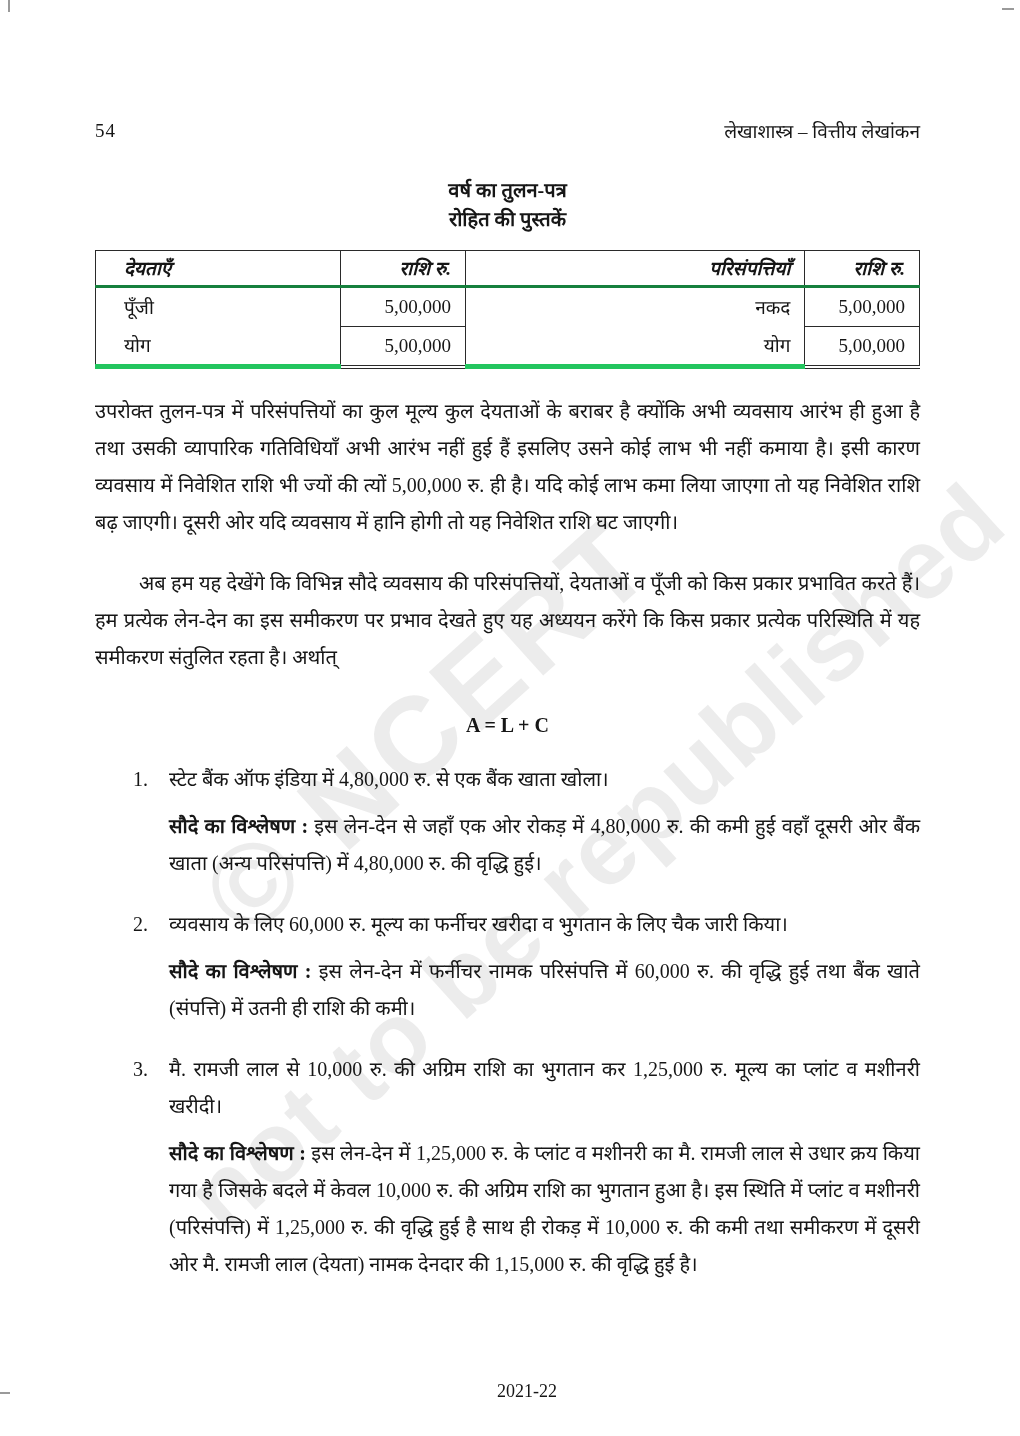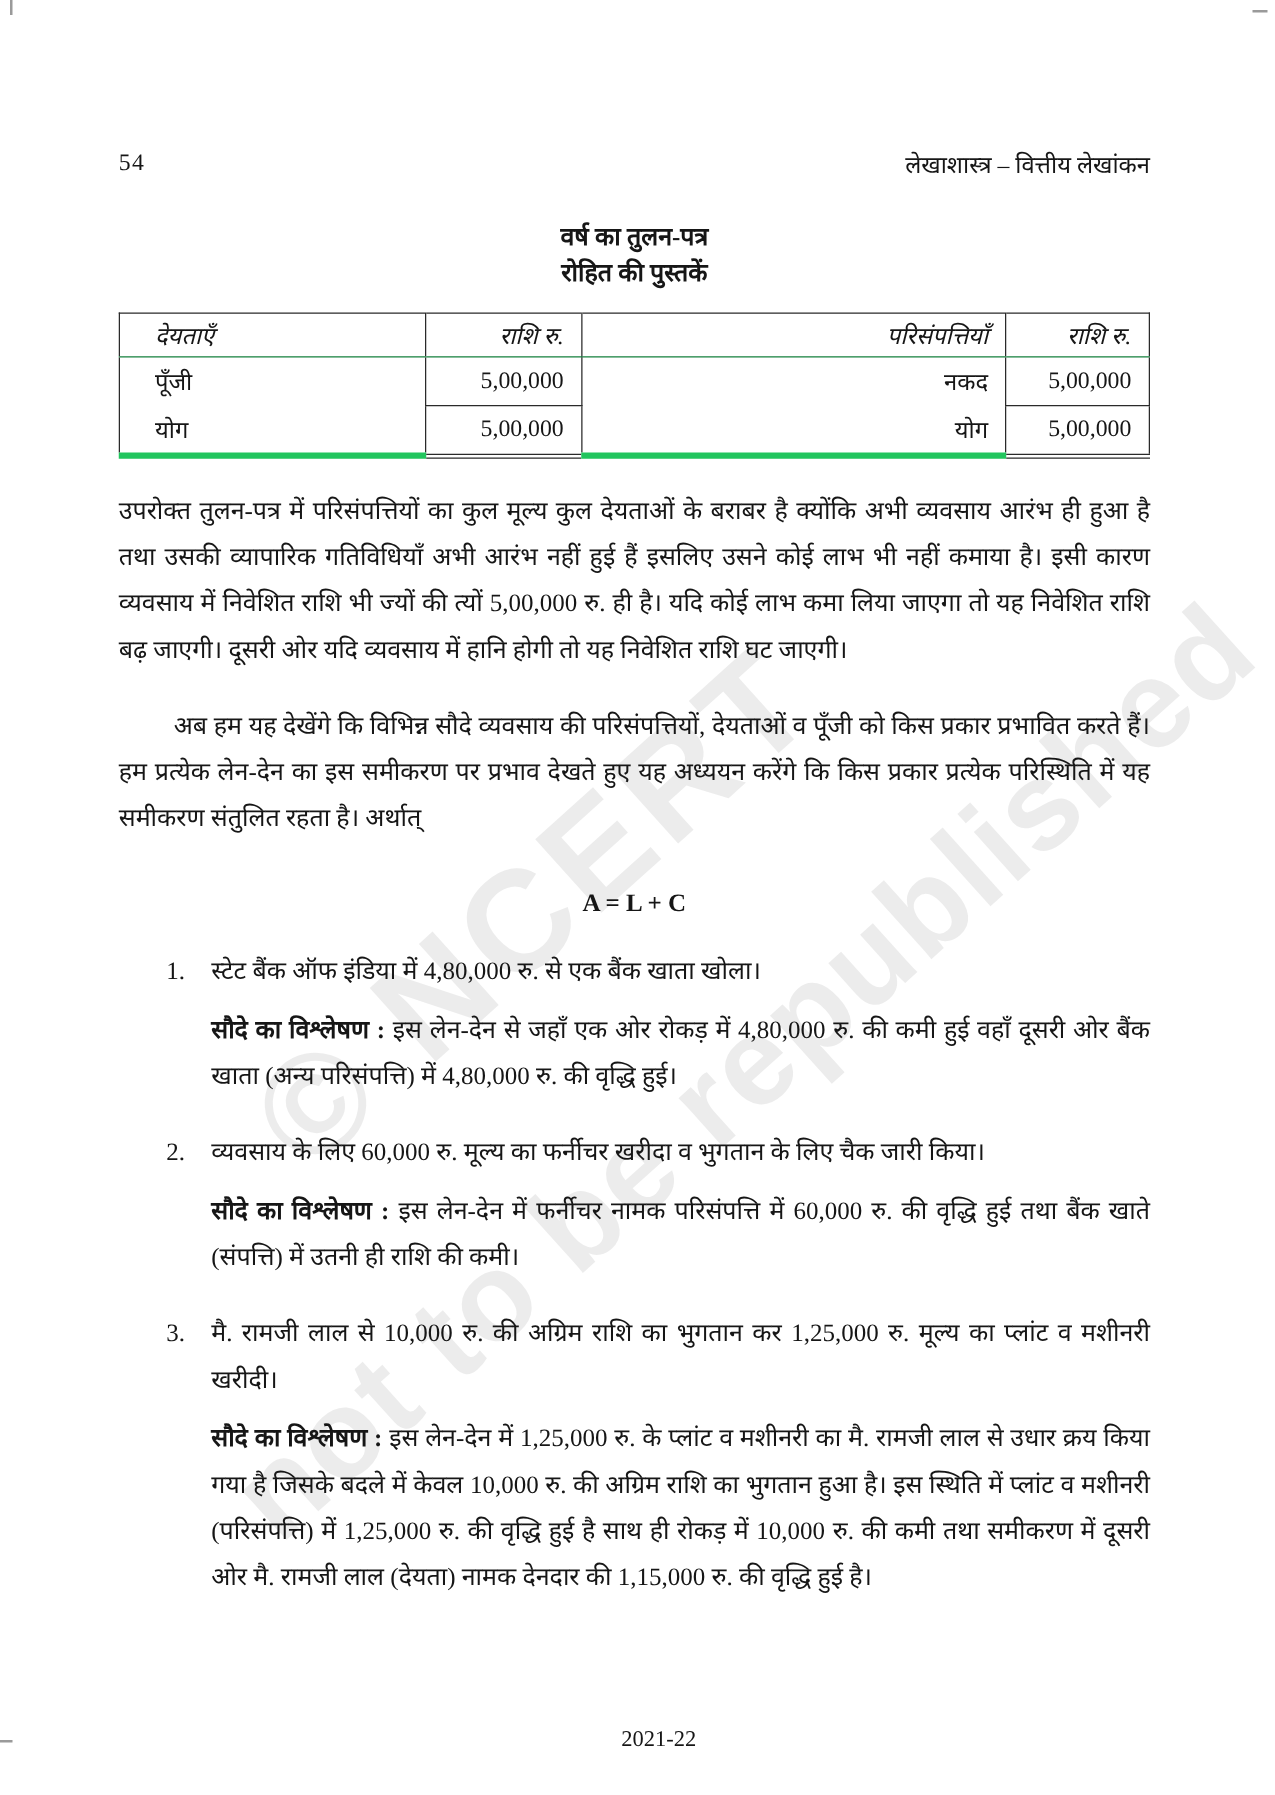--- a/index.html
+++ b/index.html
@@ -36,22 +36,22 @@
   .running-head .pageno { font-size:19px; letter-spacing:1px; }
   .heading { text-align:center; font-weight:bold; font-size:20px; line-height:29px; margin-bottom:16px; }
   
   table.bs {
     width:100%; border-collapse:collapse;
     border:1px solid #2a2a2a;
     font-size:19px;
   }
   table.bs th, table.bs td { vertical-align:middle; }
   table.bs th {
-    font-style:italic; font-weight:normal;
-    border-bottom:1px solid #15803d;
+    font-style:italic; font-weight:bold;
+    border-bottom:3px solid #15803d;
     padding:4px 14px; height:30px;
   }
   table.bs td { padding:6px 14px; height:37px; }
   .col-liab { width:29.7%; text-align:left; padding-left:28px !important; }
   .col-amt1 { width:15.2%; text-align:right; border-left:1px solid #2a2a2a; border-right:1px solid #2a2a2a; }
   .col-asset { width:41.2%; text-align:right; padding-left:30px !important; }
   .col-amt2 { width:13.9%; text-align:right; border-left:1px solid #2a2a2a; }
   td.rule-below { border-bottom:1px solid #2a2a2a; }
   tr.total-row td { border-bottom:5px solid #22c55e; }
   tr.total-row td.dbl { border-bottom:4px double #2a2a2a; }

